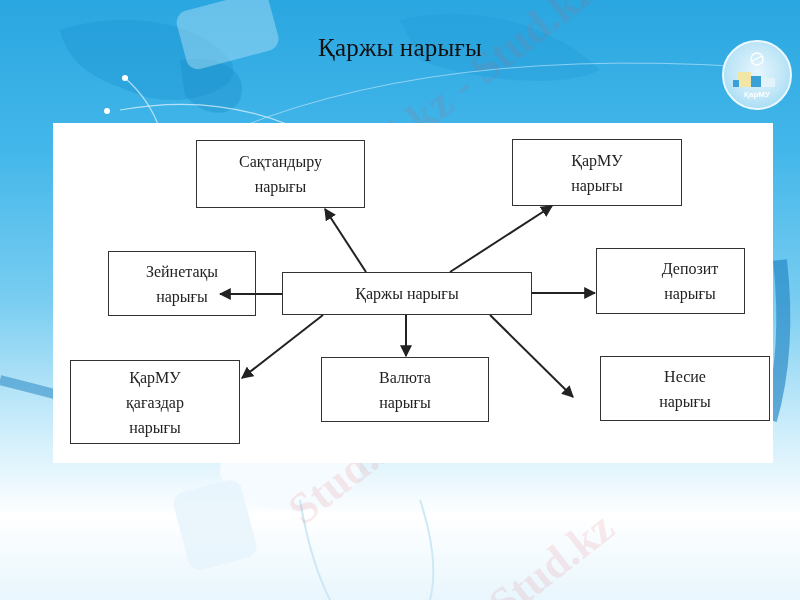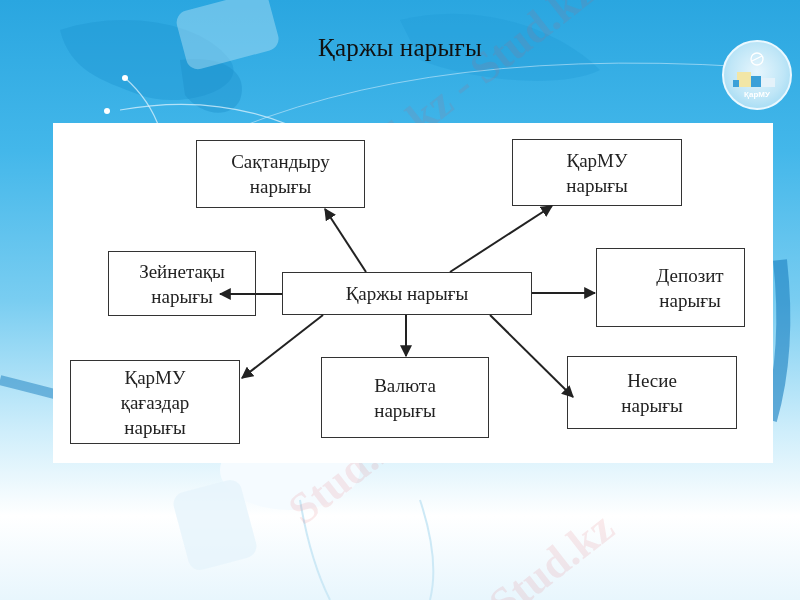--- a/index.html
+++ b/index.html
@@ -25,21 +25,21 @@
     position: absolute; left: 0; width: 100%; top: 48px; text-align: center;
     font-family: "Liberation Sans", sans-serif; font-size: 8px; color: #ffffff; font-weight: bold;
   }
   .panel {
     position: absolute; left: 53px; top: 123px; width: 720px; height: 340px;
     background: #ffffff;
   }
   .box {
     position: absolute; border: 1.5px solid #333; box-sizing: border-box;
     background: #fff; display: flex; align-items: center; justify-content: center;
-    text-align: center; font-size: 19px; line-height: 25px; color: #222;
+    text-align: center; font-size: 16px; line-height: 25px; color: #222;
     white-space: pre-line;
   }
   .diagram-svg { position: absolute; left: 0; top: 0; width: 800px; height: 600px; pointer-events: none; }
   .watermark {
     position: absolute; font-family: "Liberation Serif", serif; font-weight: bold;
     color: rgba(220, 80, 90, 0.12); font-size: 44px; transform: rotate(-38deg);
     white-space: nowrap; pointer-events: none;
   }
 </style>
 </head>
@@ -83,28 +83,28 @@
 
 <div class="panel"></div>
 
 <div class="box" style="left:196px;top:140px;width:169px;height:68px;">Сақтандыру
 нарығы</div>
 <div class="box" style="left:512px;top:139px;width:170px;height:67px;">ҚарМУ
 нарығы</div>
 <div class="box" style="left:70px;top:251px;width:148px;height:65px;margin-left:38px;">Зейнетақы
 нарығы</div>
 <div class="box" style="left:282px;top:272px;width:250px;height:43px;">Қаржы нарығы</div>
-<div class="box" style="left:596px;top:248px;width:149px;height:79px;padding-left:39px;">Депозит
+<div class="box" style="left:596px;top:248px;width:149px;height:66px;padding-left:39px;">Депозит
 нарығы</div>
 <div class="box" style="left:70px;top:360px;width:170px;height:84px;">ҚарМУ
 қағаздар
 нарығы</div>
-<div class="box" style="left:321px;top:357px;width:168px;height:81px;">Валюта
+<div class="box" style="left:321px;top:357px;width:168px;height:65px;">Валюта
 нарығы</div>
-<div class="box" style="left:567px;top:356px;width:170px;height:73px;">Несие
+<div class="box" style="left:600px;top:356px;width:170px;height:65px;">Несие
 нарығы</div>
 
 <svg class="diagram-svg" viewBox="0 0 800 600">
   <defs>
     <marker id="arr" viewBox="0 0 10 10" refX="9" refY="5" markerWidth="6" markerHeight="6" orient="auto-start-reverse">
       <path d="M0 0 L10 5 L0 10 Z" fill="#222"></path>
     </marker>
   </defs>
   <g stroke="#222" stroke-width="2" fill="none" marker-end="url(#arr)">
     <line x1="366" y1="272" x2="325" y2="209"></line>

